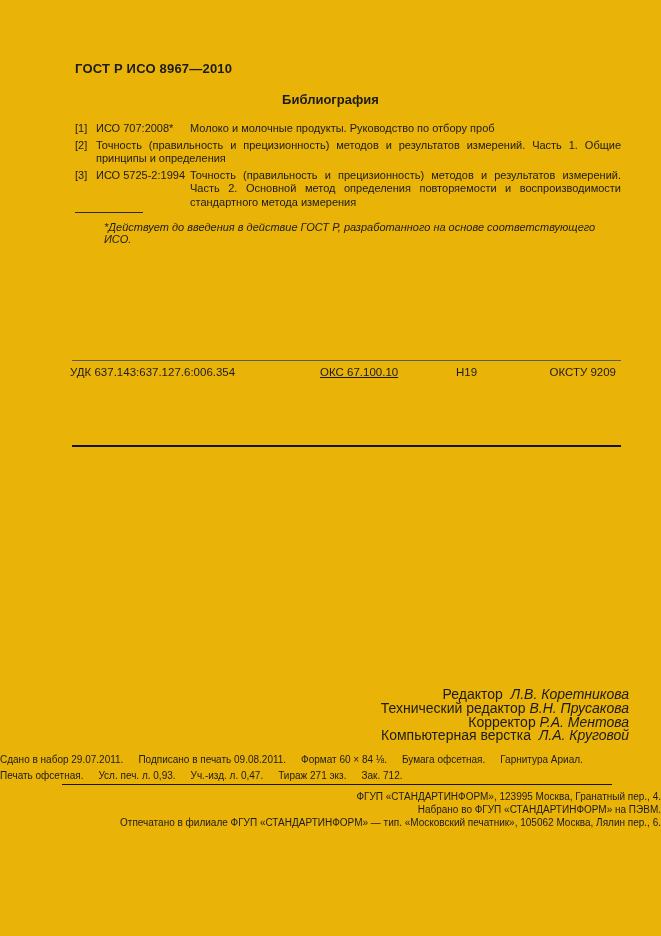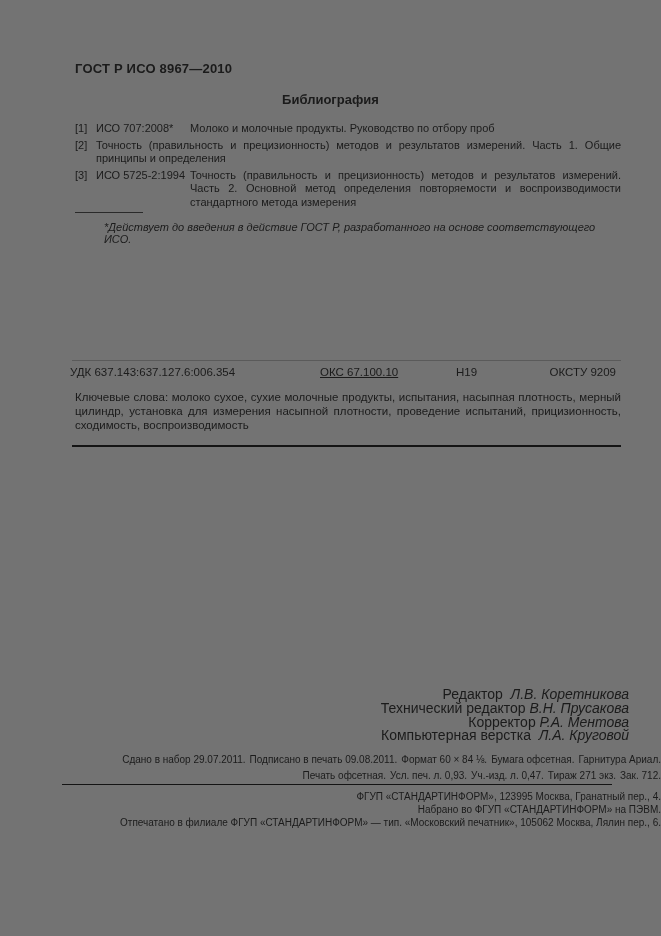--- a/index.html
+++ b/index.html
@@ -1,20 +1,20 @@
 <!DOCTYPE html>
 <html><head>
 <meta charset="utf-8">
 <style>
   html, body { margin:0; padding:0; background:#ffffff; }
   .page {
     position: relative;
     width: 661px;
     height: 936px;
-    background: #737373;
+    background: #eab308;
     font-family: "Liberation Sans", sans-serif;
     color: #1b1b1b;
     overflow: hidden;
   }
 
   .doc-code {
     position: absolute;
     top: 61px; left: 75px;
     font-size: 13px;
     font-weight: bold;
@@ -102,22 +102,22 @@
   .staff .name { font-style: italic; }
 
   .print-info {
     position: absolute;
     top: 754px; left: 0;
     width: 100%;
     font-size: 10px;
   }
   .print-line {
     display: flex;
-    justify-content: flex-end;
-    gap: 4px;
+    justify-content: flex-start;
+    gap: 15px;
     margin-bottom: 5px;
     white-space: nowrap;
   }
 
   .colophon-rule {
     position: absolute;
     top: 784px; left: 62px;
     width: 550px;
     border-top: 1.5px solid #141414;
   }
@@ -166,21 +166,20 @@
   <div class="footnote">*Действует до введения в действие ГОСТ Р, разработанного на основе соответствующего ИСО.</div>
 
   <div class="codes-rule"></div>
   <div class="codes-row">
     <span class="code-udk">УДК  637.143:637.127.6:006.354</span>
     <span class="code-oks">ОКС  67.100.10</span>
     <span class="code-n">Н19</span>
     <span class="code-okstu">ОКСТУ  9209</span>
   </div>
 
-  <div class="keywords">Ключевые слова:  молоко сухое, сухие молочные продукты, испытания, насыпная плотность, мерный цилиндр, установка для измерения насыпной плотности, проведение испытаний, прицизионность, сходимость, воспроизводимость</div>
 
   <div class="thick-rule"></div>
 
   <div class="staff">
     <div>
       <span>Редактор</span>&nbsp;
       <span class="name">Л.В. Коретникова</span>
     </div>
     <div>
       <span>Технический редактор</span>

